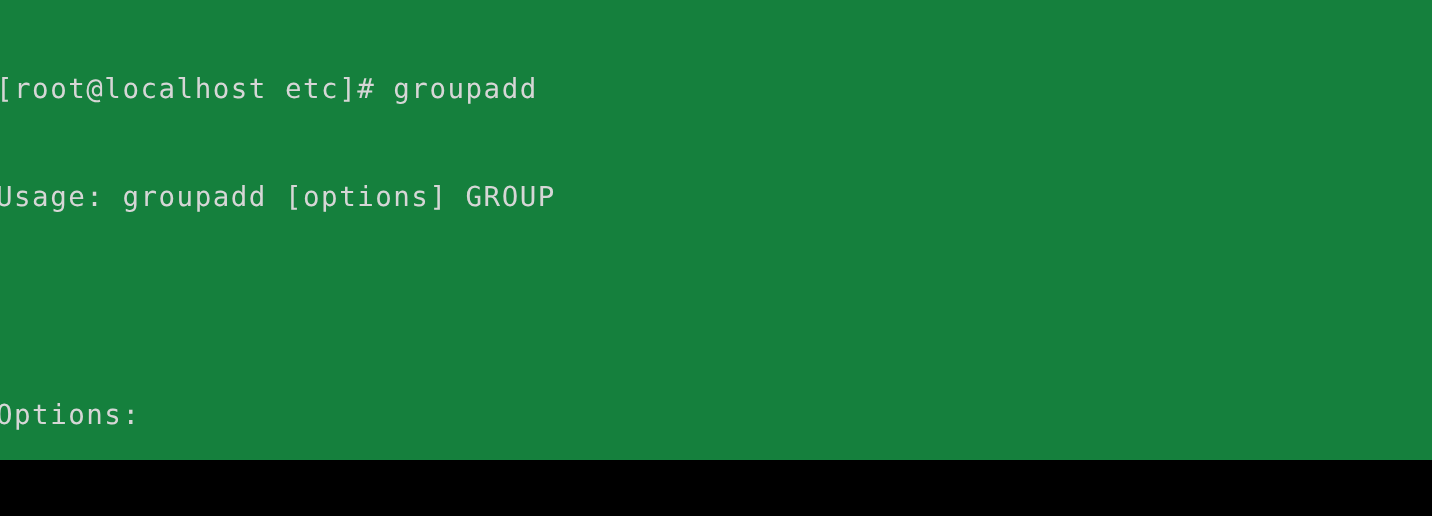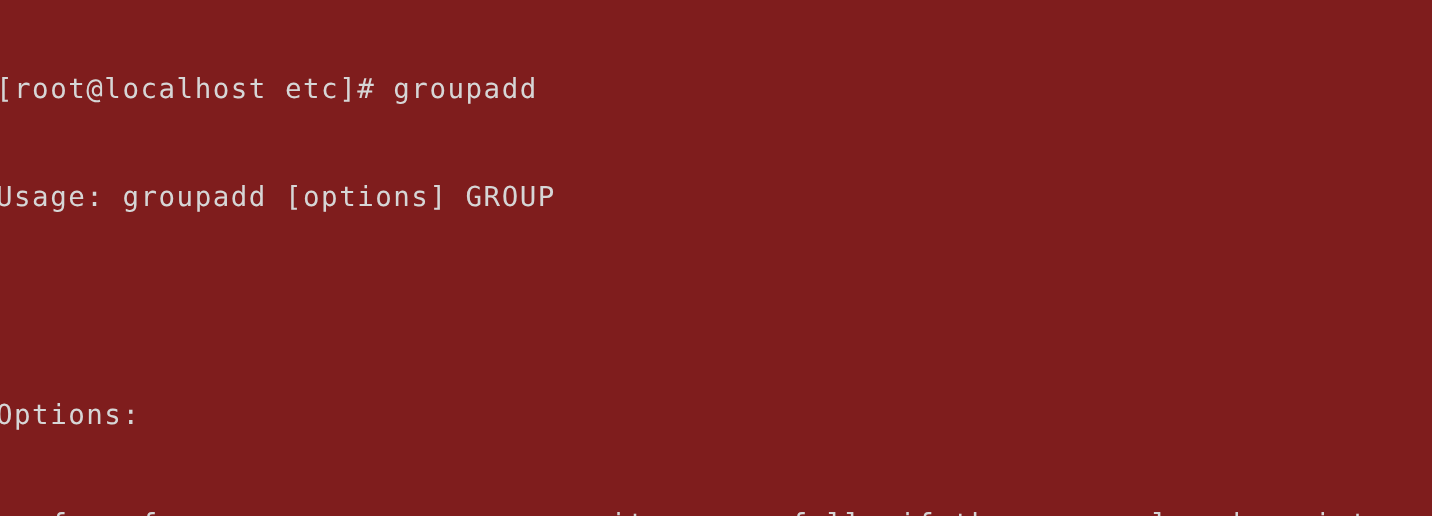--- a/index.html
+++ b/index.html
@@ -4,22 +4,22 @@
 <title>groupadd help — terminal</title>
 <style>
   html, body {
     margin: 0;
     padding: 0;
     background: #000000;
   }
   #terminal {
     position: relative;
     width: 1432px;
-    height: 516px;
-    background: #7f1d1d;
+    height: 460px;
+    background: #15803d;
     overflow: hidden;
   }
   #screen {
     position: absolute;
     left: -4px;
     top: -2px;
     font-family: "DejaVu Sans Mono", "Liberation Mono", monospace;
     font-size: 27.5px;
     line-height: 36.3px;
     letter-spacing: 0px;

